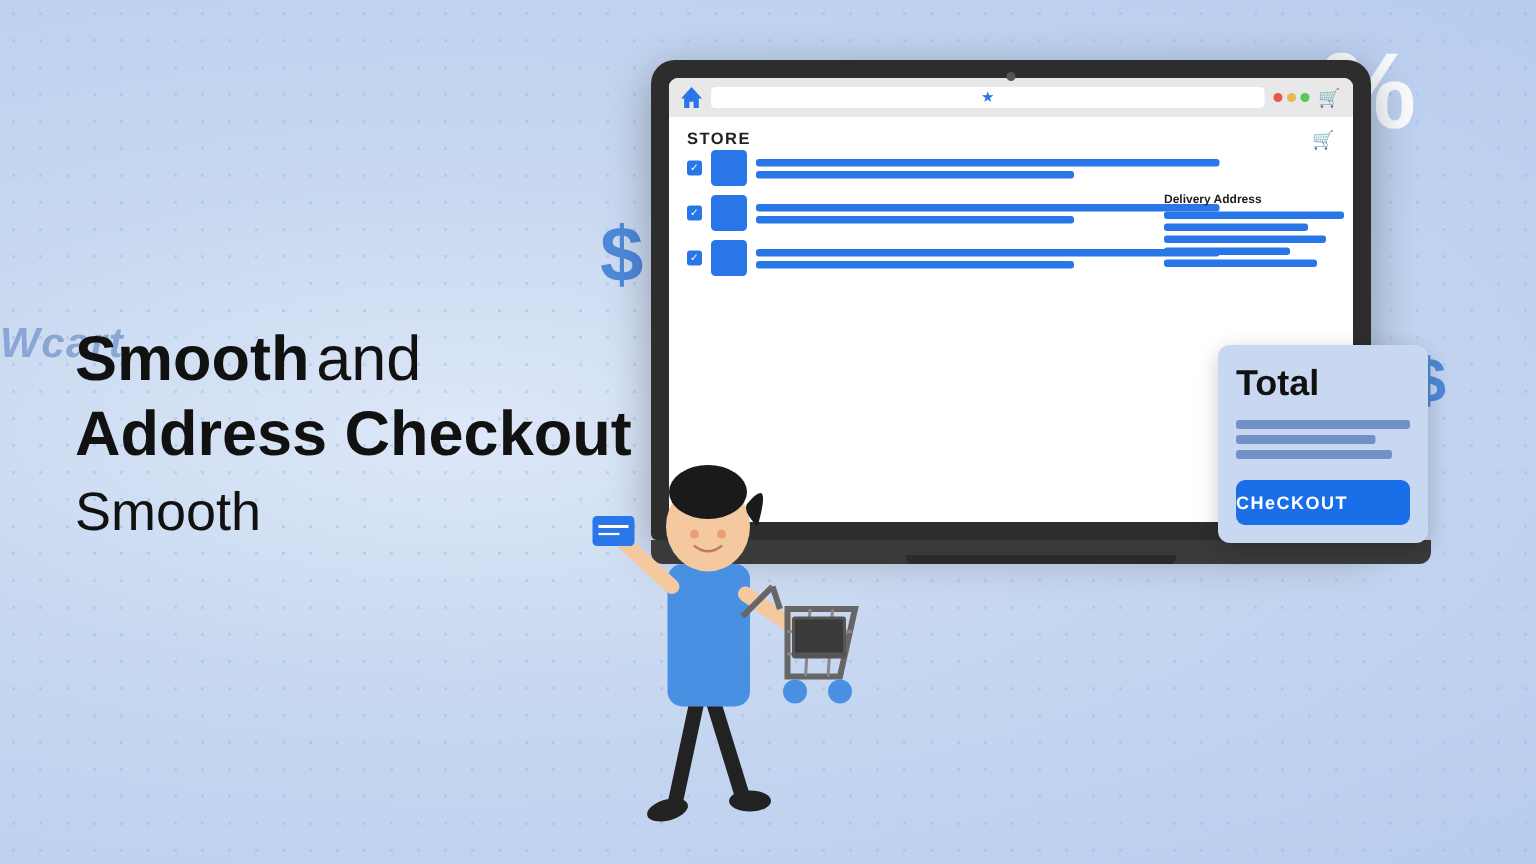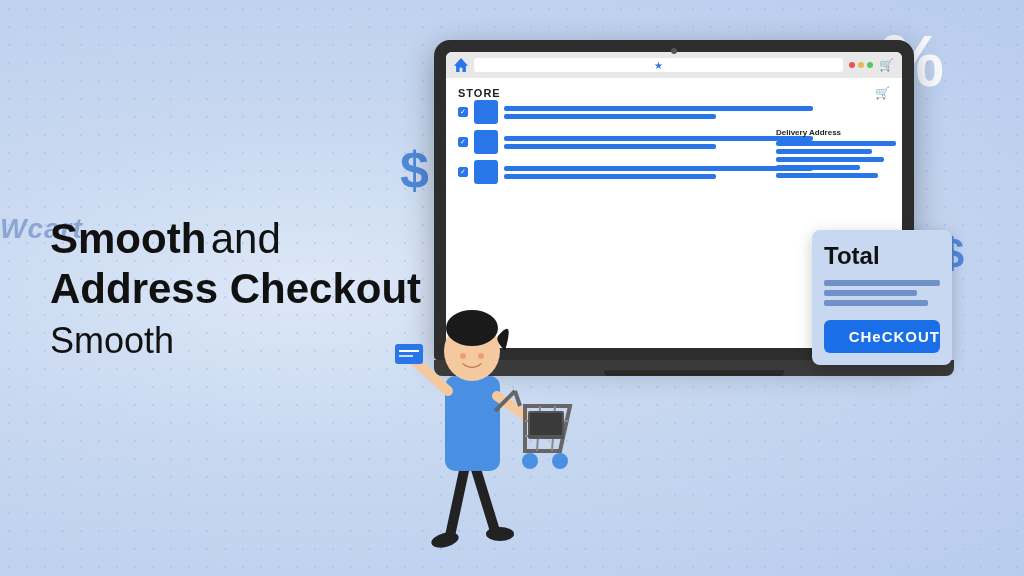--- a/index.html
+++ b/index.html
@@ -358,28 +358,28 @@
       border-radius: 2px;
     }
 
     .receipt-line:nth-child(1) { width: 100%; }
     .receipt-line:nth-child(2) { width: 80%; }
     .receipt-line:nth-child(3) { width: 90%; }
 
     .checkout-button {
       background: #1a6fe8;
       color: white;
-      font-size: 15px;
+      font-size: 12px;
       font-weight: 900;
       letter-spacing: 1px;
       border: none;
       border-radius: 6px;
       width: 100%;
       padding: 8px 0;
-      text-align: right;
+      text-align: left;
       cursor: pointer;
     }
 
     
     .illustration-svg {
       position: absolute;
       left: 310px;
       bottom: 0;
       z-index: 15;
     }

